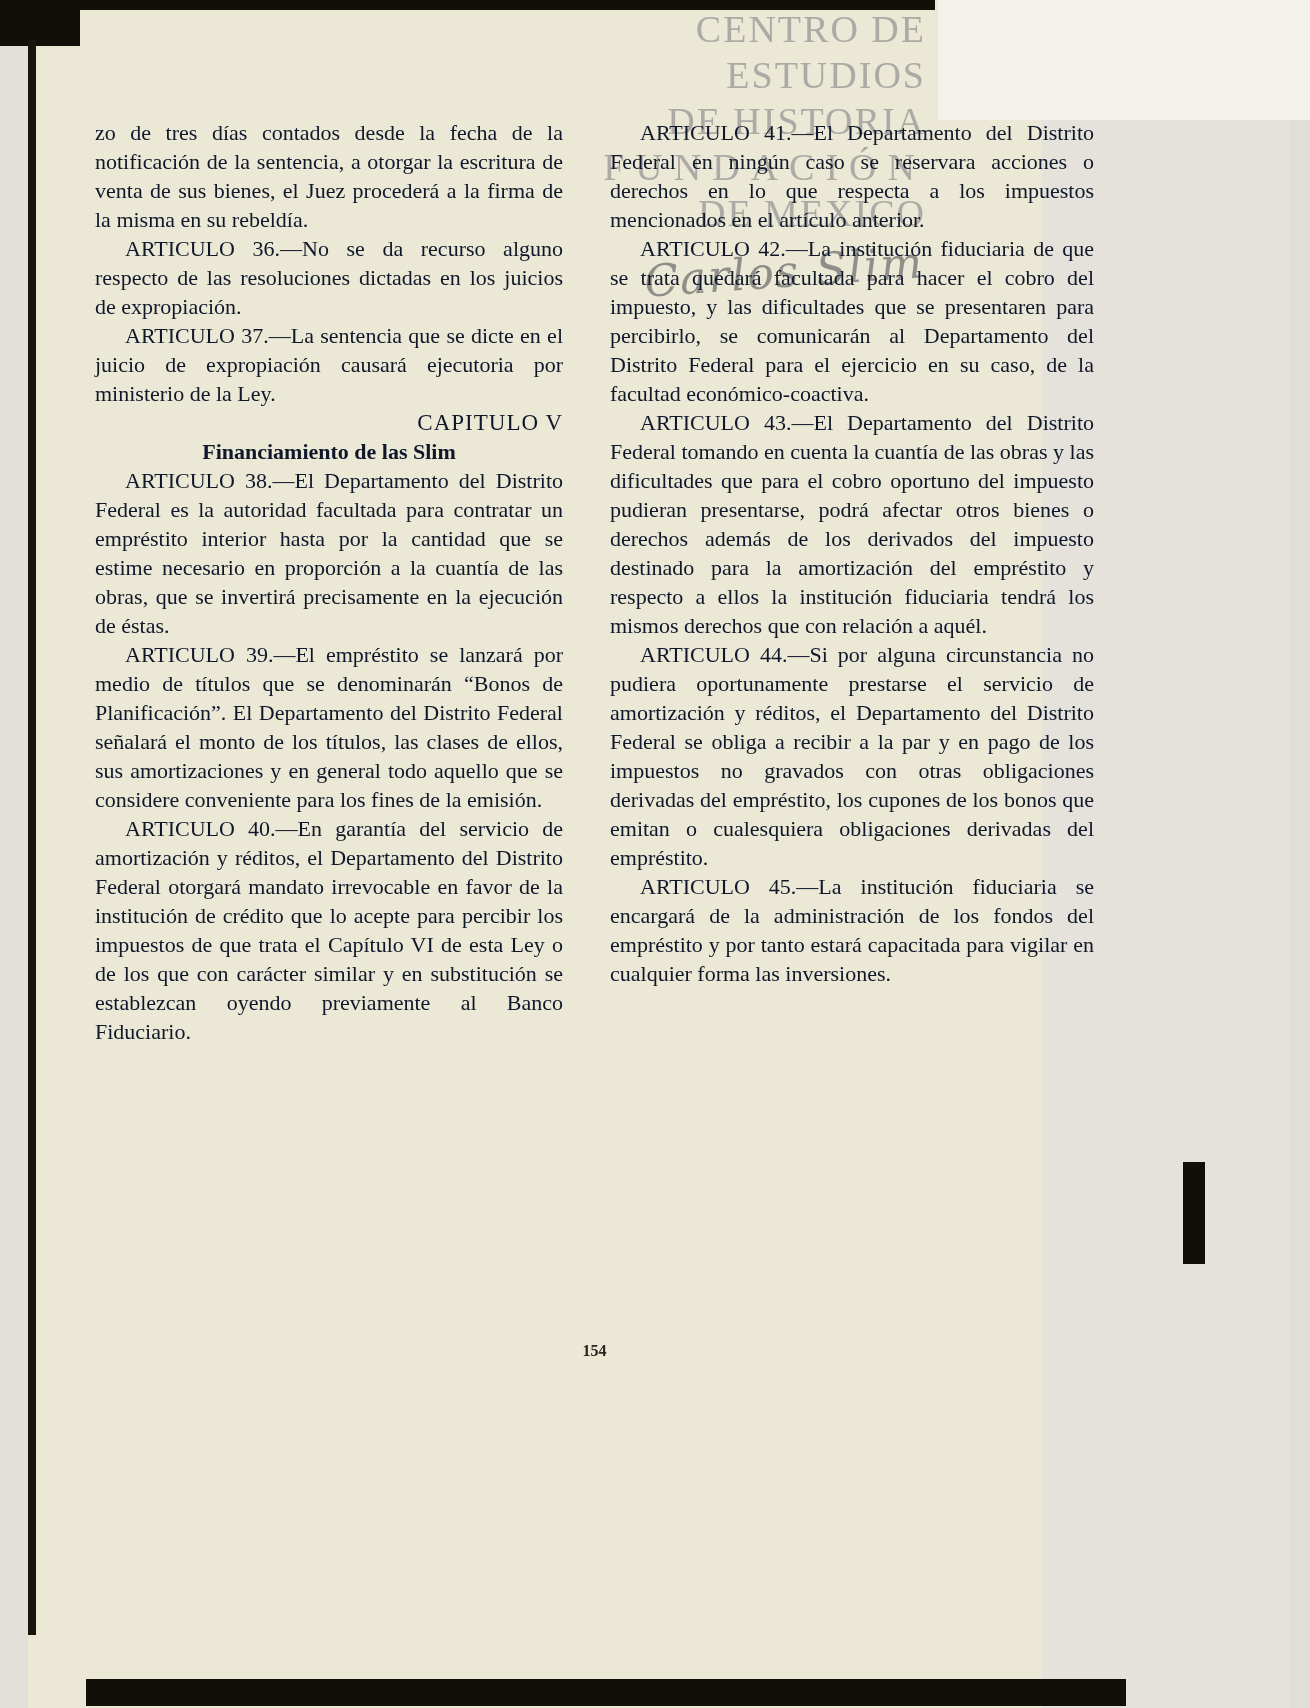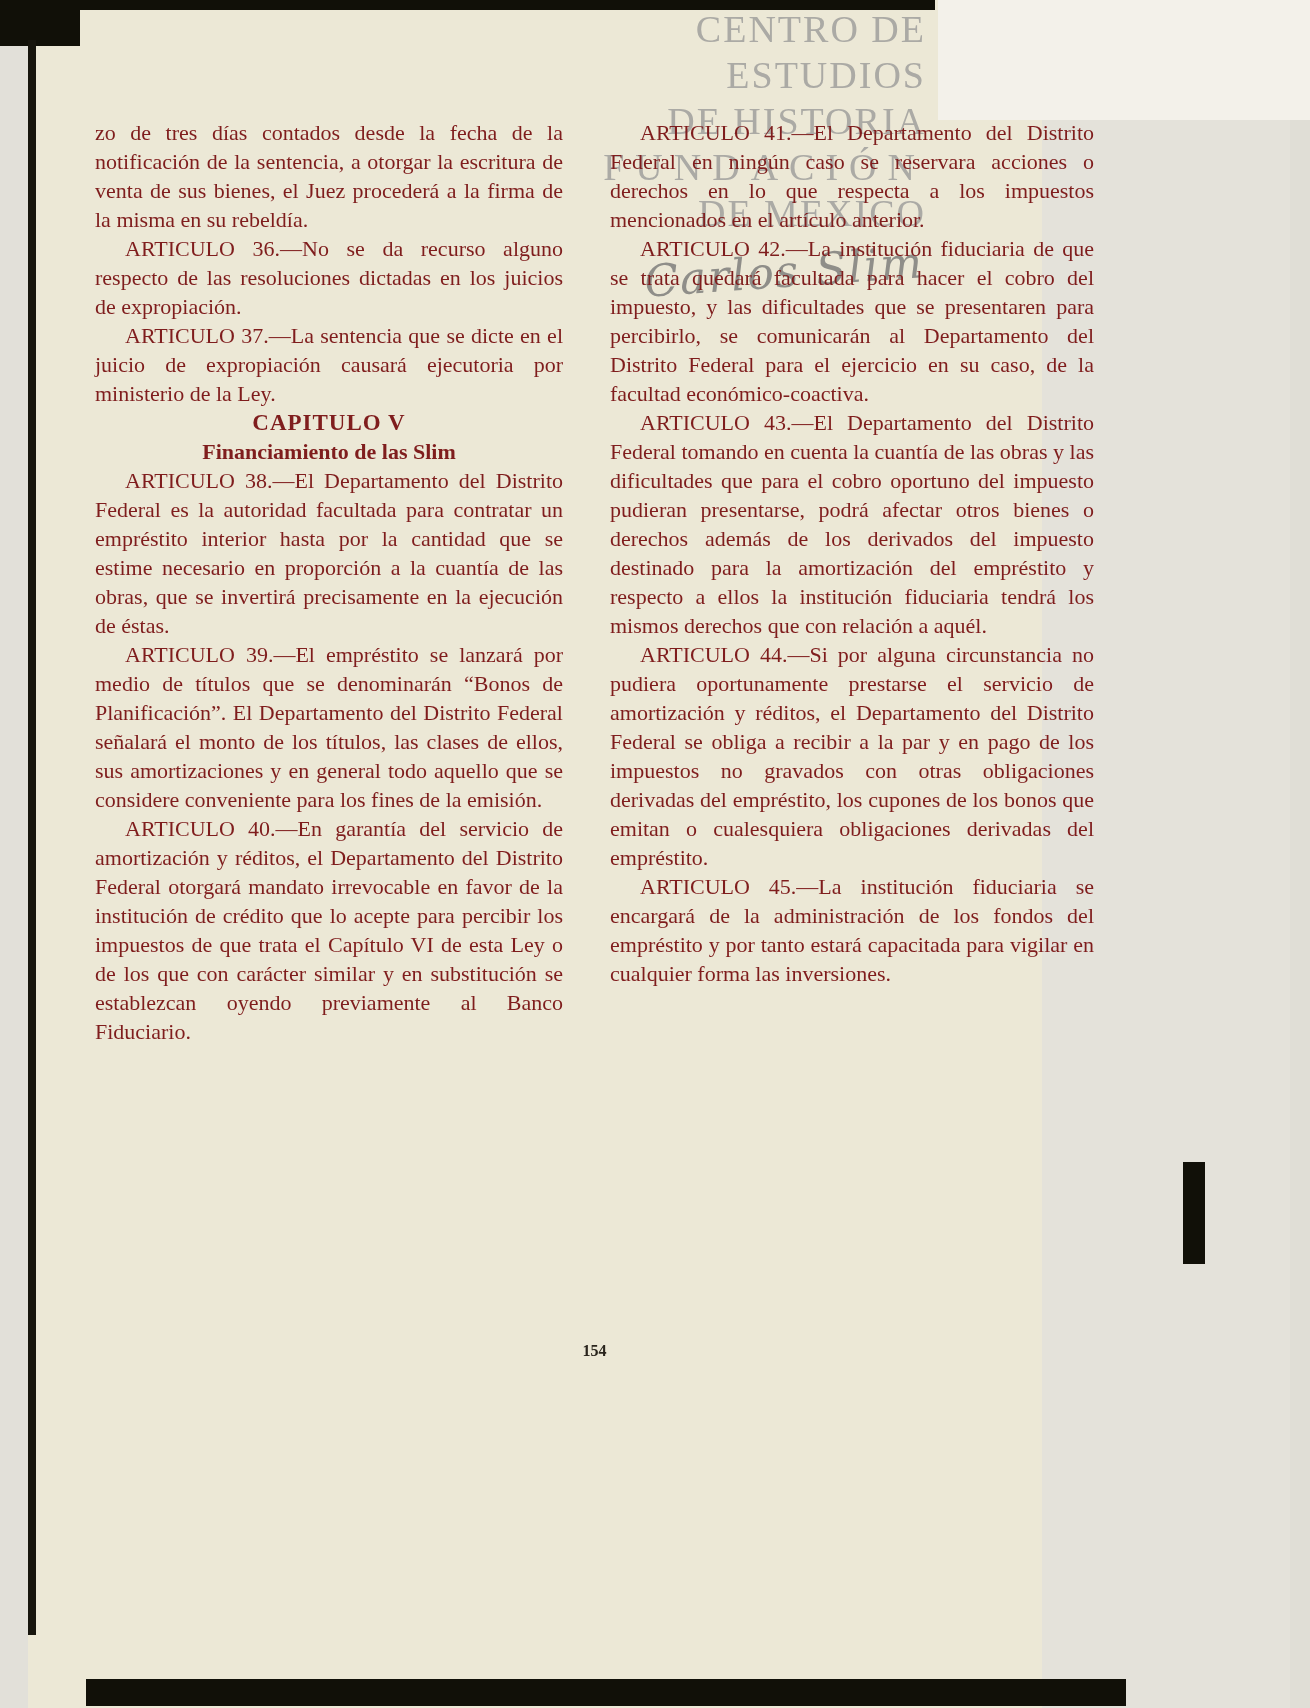--- a/index.html
+++ b/index.html
@@ -35,31 +35,31 @@
   .wm-spaced { letter-spacing:11px; }
   .signature {
     position:absolute; top:246px; right:118px;
     font-size:44px; font-style:italic; color:#8f8e89;
     transform:rotate(-4deg); letter-spacing:2px; white-space:nowrap;
     font-family:"DejaVu Serif","Liberation Serif",serif;
   }
 
   
   .col {
-    position:absolute; top:118px; color:#7f1d1d;
+    position:absolute; top:118px; color:#0f172a;
     font-size:22px; line-height:29px; text-align:justify;
   }
   .col-left  { left:95px;  width:468px; }
   .col-right { left:610px; width:484px; }
   .col p { margin:0; }
   .para { text-indent:30px; }
   .cont { text-indent:0; }
   .chapter {
-    margin:44px 0 0 0; text-align:center; font-size:23px;
-    font-weight:bold; letter-spacing:1px; text-indent:0;
+    margin:44px 0 0 0; text-align:right; font-size:23px;
+    font-weight:normal; letter-spacing:1px; text-indent:0;
   }
   .section {
     margin:31px 0 31px 0; text-align:center; font-size:22px;
     font-weight:bold; text-indent:0;
   }
   .page-number {
     position:absolute; left:95px; top:1342px; width:999px;
     text-align:center; font-size:16px; font-weight:bold; color:#2a251d;
   }
 </style>

